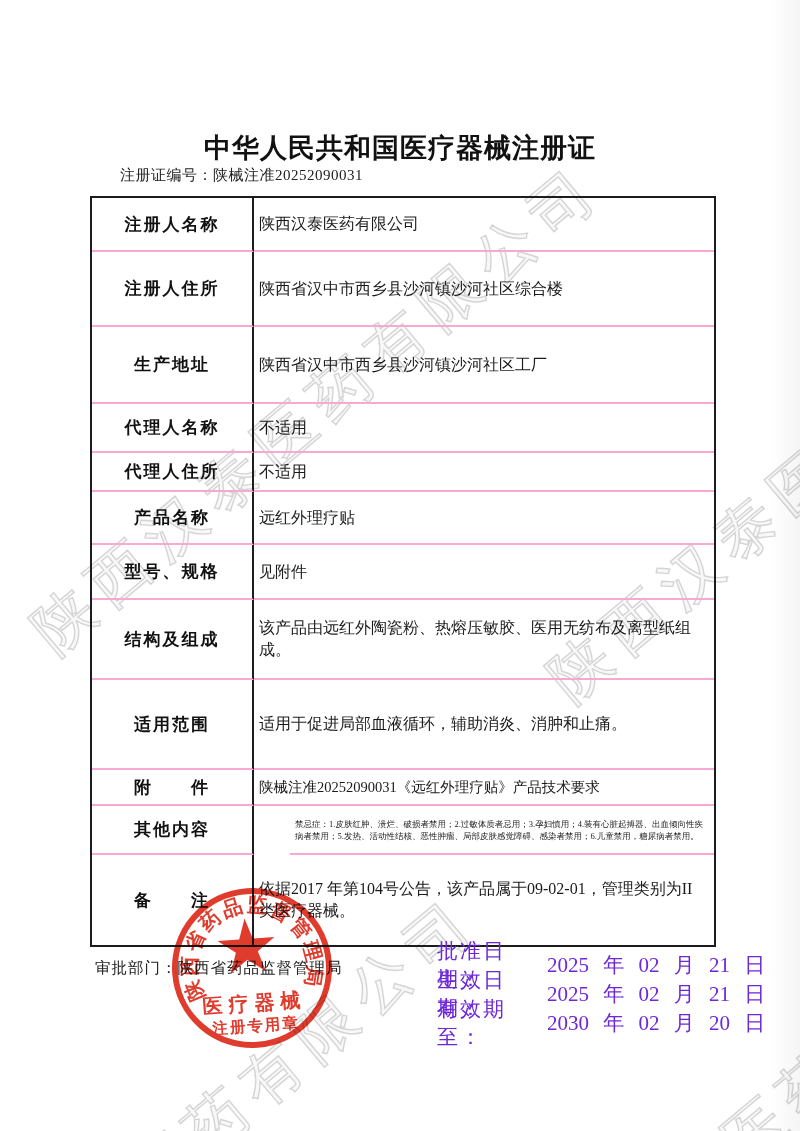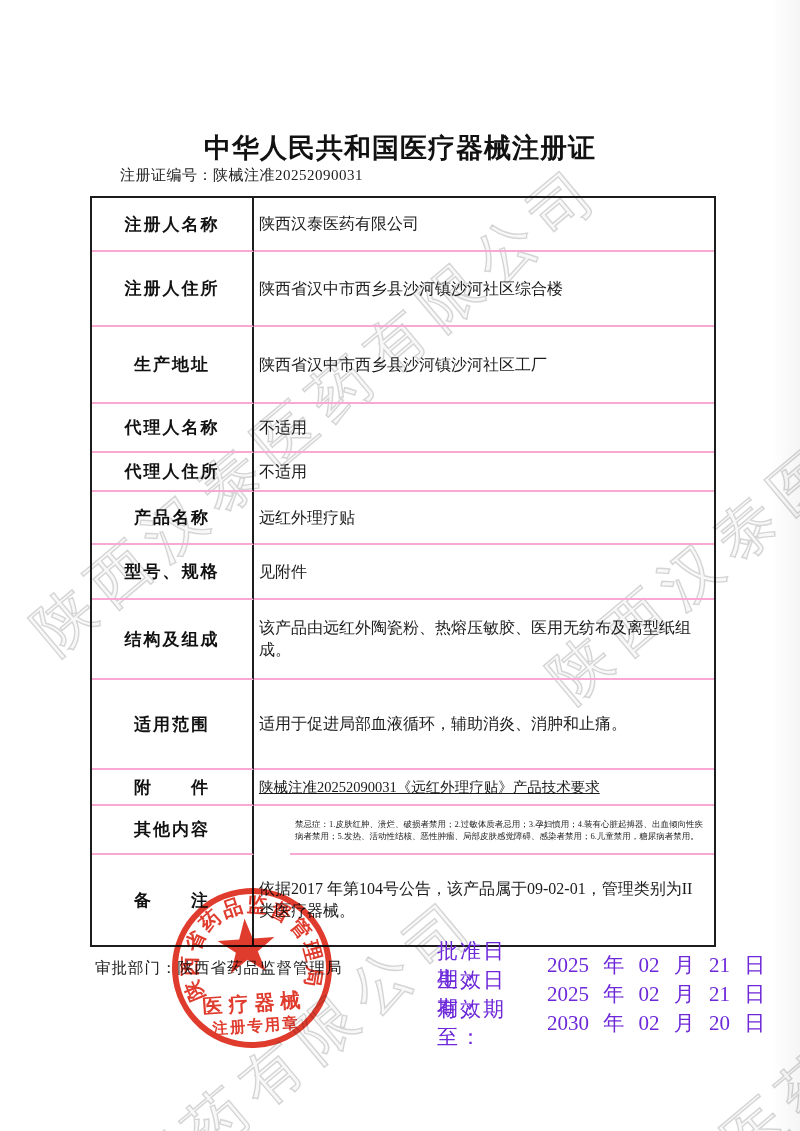--- a/index.html
+++ b/index.html
@@ -45,21 +45,21 @@
     box-sizing:border-box;
   }
   .regtable > div:nth-child(odd){
     border-right:2px solid #1c1c1c;justify-content:center;
     font-family:"Liberation Sans", sans-serif;font-weight:bold;
     font-size:17px;letter-spacing:2px;color:#111;text-align:center;
   }
   .regtable > div:nth-child(even){
     padding-left:5px;padding-right:10px;font-size:16px;line-height:22px;color:#1b1b1b;
   }
-  .regtable > div:nth-child(20){font-size:14.5px;text-decoration:underline;}           
+  .regtable > div:nth-child(20){font-size:14.5px;}           
   .regtable > div:nth-child(22){font-size:8.5px;line-height:12px;letter-spacing:0;padding-right:4px;margin-left:36px;} 
   .regtable > div:nth-child(23),
   .regtable > div:nth-child(24){border-bottom:none;}
   
   .approval{
     position:absolute;left:95px;top:958px;font-size:15.5px;letter-spacing:1px;color:#222;
   }
   .dates{
     position:absolute;left:437px;top:950px;font-size:21px;color:#6d28d9;
   }

